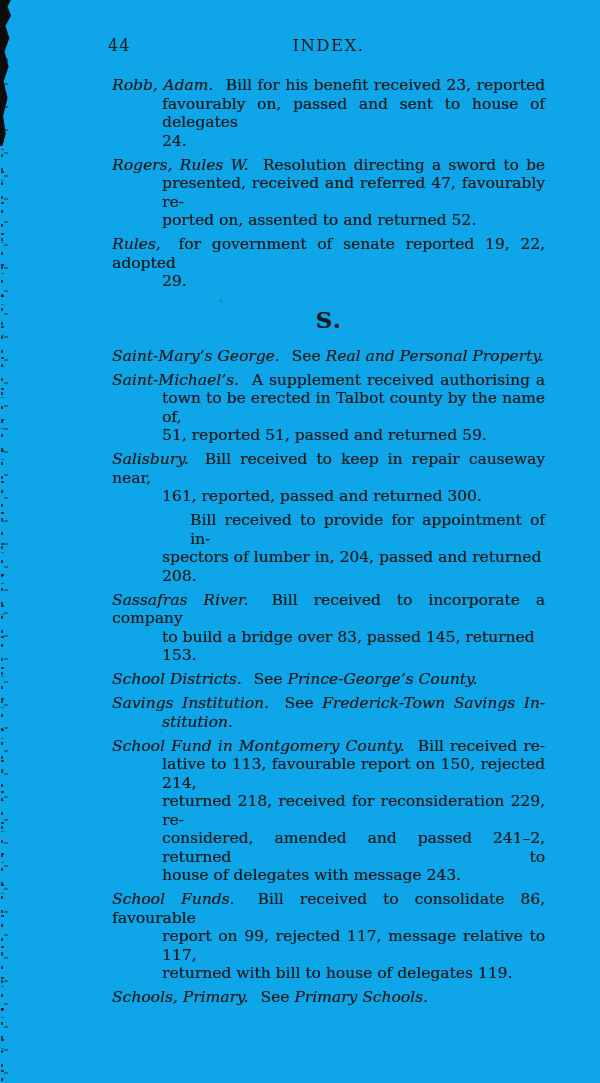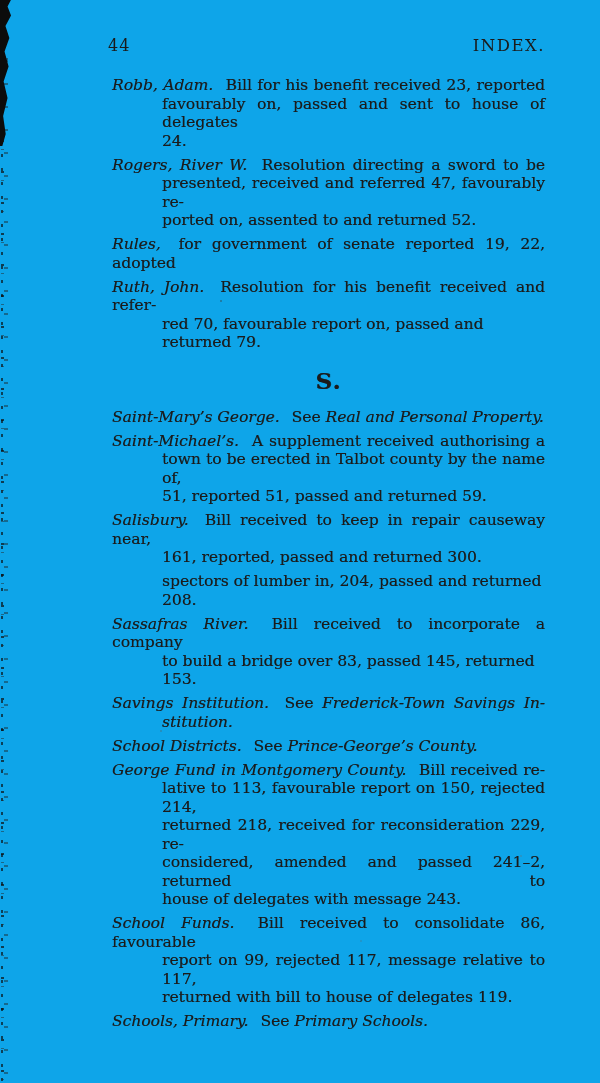--- a/index.html
+++ b/index.html
@@ -30,21 +30,21 @@
     background: repeating-linear-gradient(180deg, rgba(15,15,15,0.7) 0 2px, transparent 2px 9px, rgba(40,40,40,0.5) 9px 10px, transparent 10px 31px);
   }
   .specks { position:absolute; left:220px; top:300px; width:2px; height:2px; background:rgba(60,60,60,0.5); border-radius:50%;
     box-shadow: 230px 222px 0 rgba(80,80,80,0.45), -60px 430px 0 rgba(90,90,90,0.4),
                 255px 150px 0 rgba(100,100,100,0.35), 140px 640px 0 rgba(100,100,100,0.3),
                 300px 555px 0 rgba(110,110,110,0.35), -80px 120px 0 rgba(120,120,120,0.3);
   }
 
   .header-row { position:relative; margin:36px 55px 0 112px; height:20px; }
   .page-number { position:absolute; left:-4px; top:0; font-size:16px; letter-spacing:1px; }
-  .header-title { text-align:right; font-size:16.5px; letter-spacing:1.5px; }
+  .header-title { text-align:center; font-size:16.5px; letter-spacing:1.5px; }
 
   .content { margin:20px 55px 0 112px; }
   .line { font-size:15.5px; line-height:18.5px;
     text-shadow: 0.35px 0.2px 0 rgba(25,25,25,0.55);
   }
   .ind1 { padding-left:50px; }
   .ind2 { padding-left:78px; }
   .just { text-align:justify; text-align-last:justify; }
   .entry { margin-bottom:5.5px; }
   .it { font-style:italic; }
@@ -64,60 +64,58 @@
     <div class="header-title">INDEX.</div>
   </div>
 
   <div class="content">
       <div class="entry">
         <div class="line ind0 just"><span class="it head">Robb, Adam.</span> <span class="ro">Bill for his benefit received 23, reported</span></div>
         <div class="line ind1 just"><span class="ro">favourably on, passed and sent to house of delegates</span></div>
         <div class="line ind1"><span class="ro">24.</span></div>
       </div>
       <div class="entry">
-        <div class="line ind0 just"><span class="it head">Rogers, River W.</span> <span class="ro">Resolution directing a sword to be</span></div>
+        <div class="line ind0 just"><span class="it head">Rogers, Rules W.</span> <span class="ro">Resolution directing a sword to be</span></div>
         <div class="line ind1 just"><span class="ro">presented, received and referred 47, favourably re-</span></div>
         <div class="line ind1"><span class="ro">ported on, assented to and returned 52.</span></div>
       </div>
       <div class="entry">
         <div class="line ind0 just"><span class="it head">Rules,</span> <span class="ro">for government of senate reported 19, 22, adopted</span></div>
-      </div>
-      <div class="entry">
-        <div class="line ind0 just"><span class="it head">Ruth, John.</span> <span class="ro">Resolution for his benefit received and refer-</span></div>
-        <div class="line ind1"><span class="ro">red 70, favourable report on, passed and returned 79.</span></div>
+        <div class="line ind1"><span class="ro">29.</span></div>
       </div>
       <div class="section-heading">S.</div>
       <div class="entry">
         <div class="line ind0"><span class="it head">Saint-Mary’s George.</span> <span class="ro">See</span> <span class="it">Real and Personal Property.</span></div>
       </div>
       <div class="entry">
         <div class="line ind0 just"><span class="it head">Saint-Michael’s.</span> <span class="ro">A supplement received authorising a</span></div>
         <div class="line ind1 just"><span class="ro">town to be erected in Talbot county by the name of,</span></div>
         <div class="line ind1"><span class="ro">51, reported 51, passed and returned 59.</span></div>
       </div>
       <div class="entry">
         <div class="line ind0 just"><span class="it head">Salisbury.</span> <span class="ro">Bill received to keep in repair causeway near,</span></div>
         <div class="line ind1"><span class="ro">161, reported, passed and returned 300.</span></div>
       </div>
       <div class="entry">
+        <div class="line ind2 just"><span class="ro">Bill received to provide for appointment of in-</span></div>
         <div class="line ind1"><span class="ro">spectors of lumber in, 204, passed and returned 208.</span></div>
       </div>
       <div class="entry">
         <div class="line ind0 just"><span class="it head">Sassafras River.</span> <span class="ro">Bill received to incorporate a company</span></div>
         <div class="line ind1"><span class="ro">to build a bridge over 83, passed 145, returned 153.</span></div>
       </div>
       <div class="entry">
+        <div class="line ind0"><span class="it head">School Districts.</span> <span class="ro">See</span> <span class="it">Prince-George’s County.</span></div>
+      </div>
+      <div class="entry">
         <div class="line ind0 just"><span class="it head">Savings Institution.</span> <span class="ro">See</span> <span class="it">Frederick-Town Savings In-</span></div>
         <div class="line ind1"><span class="it head">stitution.</span></div>
       </div>
       <div class="entry">
-        <div class="line ind0"><span class="it head">School Districts.</span> <span class="ro">See</span> <span class="it">Prince-George’s County.</span></div>
-      </div>
-      <div class="entry">
-        <div class="line ind0 just"><span class="it head">George Fund in Montgomery County.</span> <span class="ro">Bill received re-</span></div>
+        <div class="line ind0 just"><span class="it head">School Fund in Montgomery County.</span> <span class="ro">Bill received re-</span></div>
         <div class="line ind1 just"><span class="ro">lative to 113, favourable report on 150, rejected 214,</span></div>
         <div class="line ind1 just"><span class="ro">returned 218, received for reconsideration 229, re-</span></div>
         <div class="line ind1 just"><span class="ro">considered, amended and passed 241–2, returned to</span></div>
         <div class="line ind1"><span class="ro">house of delegates with message 243.</span></div>
       </div>
       <div class="entry">
         <div class="line ind0 just"><span class="it head">School Funds.</span> <span class="ro">Bill received to consolidate 86, favourable</span></div>
         <div class="line ind1 just"><span class="ro">report on 99, rejected 117, message relative to 117,</span></div>
         <div class="line ind1"><span class="ro">returned with bill to house of delegates 119.</span></div>
       </div>

